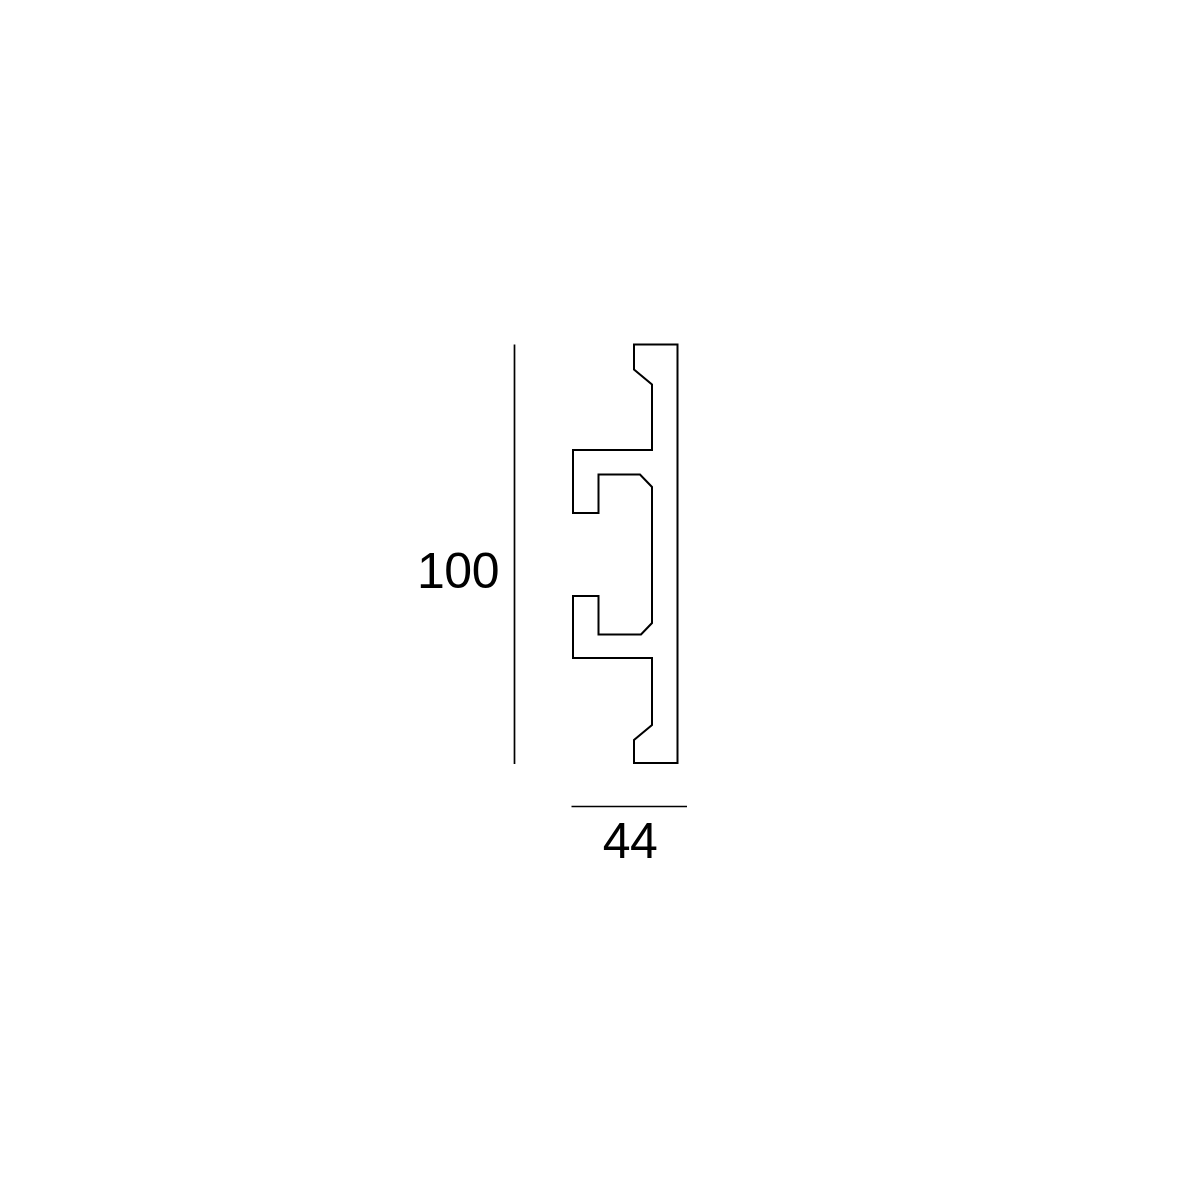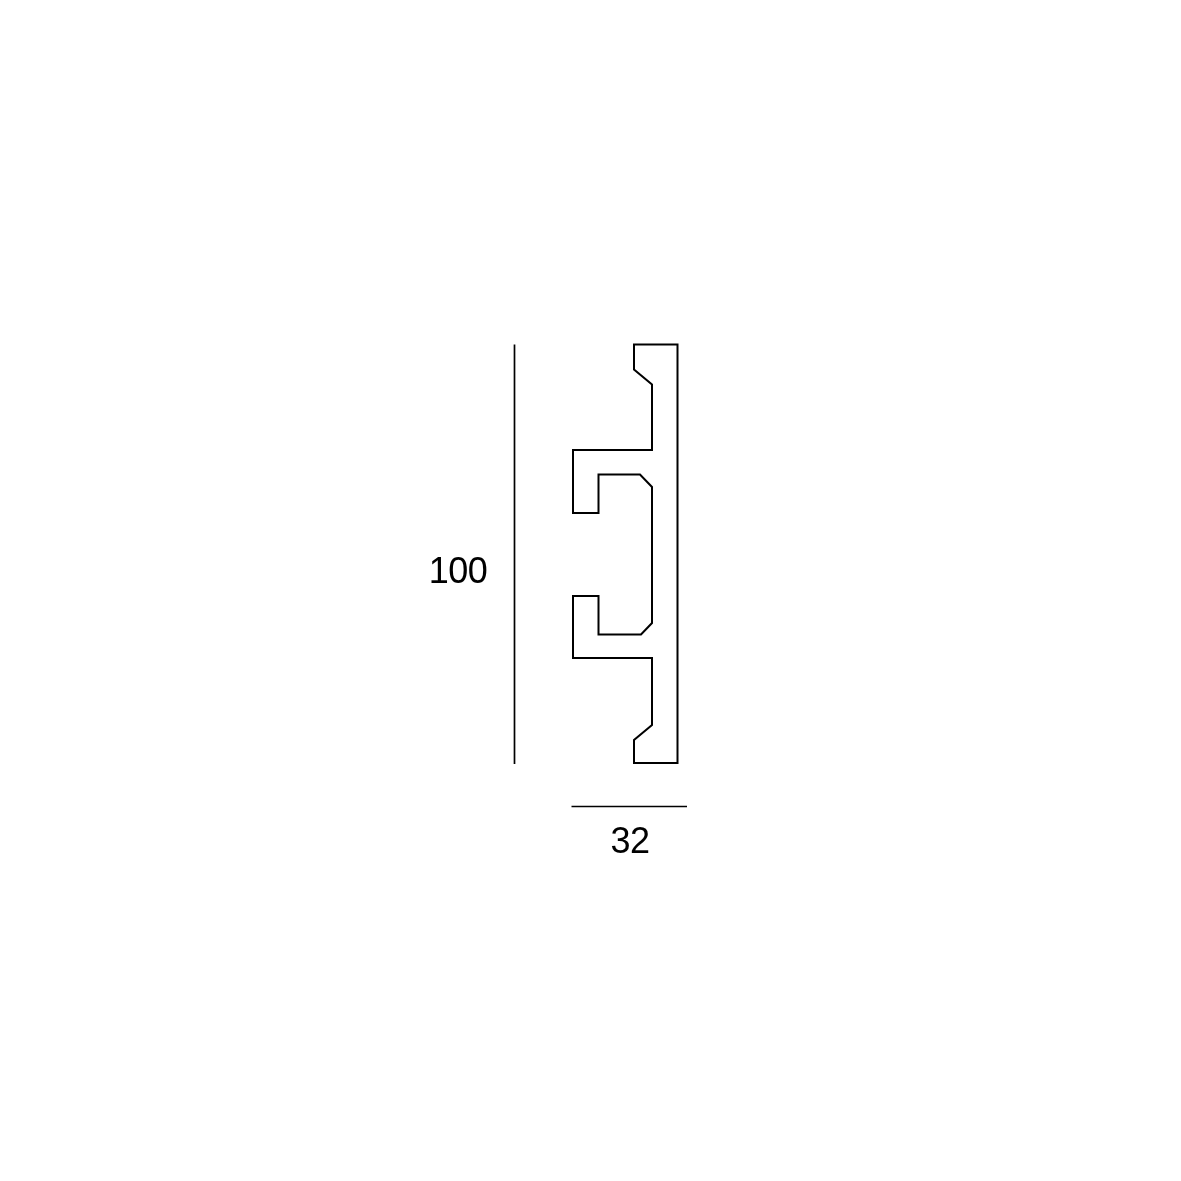--- a/index.html
+++ b/index.html
@@ -18,31 +18,31 @@
     position: absolute;
     left: 0;
     top: 0;
     width: 1181px;
     height: 1181px;
   }
   .dim-label {
     position: absolute;
     transform: translate(-50%, -50%);
     font-family: "Liberation Sans", sans-serif;
-    font-size: 36px;
+    font-size: 50px;
     font-weight: 400;
     letter-spacing: -0.5px;
     color: #000000;
     white-space: nowrap;
   }
 </style>
 </head>
 <body>
 
 <div class="canvas">
   <svg class="drawing-svg" viewBox="0 0 1181 1181" xmlns="http://www.w3.org/2000/svg">
     <polygon fill="none" stroke-linejoin="miter" stroke-linecap="butt" points="634,344.5 677.5,344.5 677.5,763 634,763 634,740 652,725 652,658 573,658 573,596 598.5,596 598.5,634.5 641,634.5 652,623 652,487 640,474.5 598.5,474.5 598.5,513 573,513 573,450 652,450 652,384.5 634,369.5" stroke="#000000" stroke-width="2"></polygon>
     <line x1="514.5" y1="344.5" x2="514.5" y2="764" stroke="#000000" stroke-width="1.7"></line>
     <line x1="571.5" y1="806.5" x2="687" y2="806.5" stroke="#000000" stroke-width="1.7"></line>
   </svg>
   <div class="dim-label" style="left: 458px; top: 571px;">100</div>
-  <div class="dim-label" style="left: 630px; top: 841px;">32</div>
+  <div class="dim-label" style="left: 630px; top: 841px;">44</div>
 </div>
 
 </body></html>

